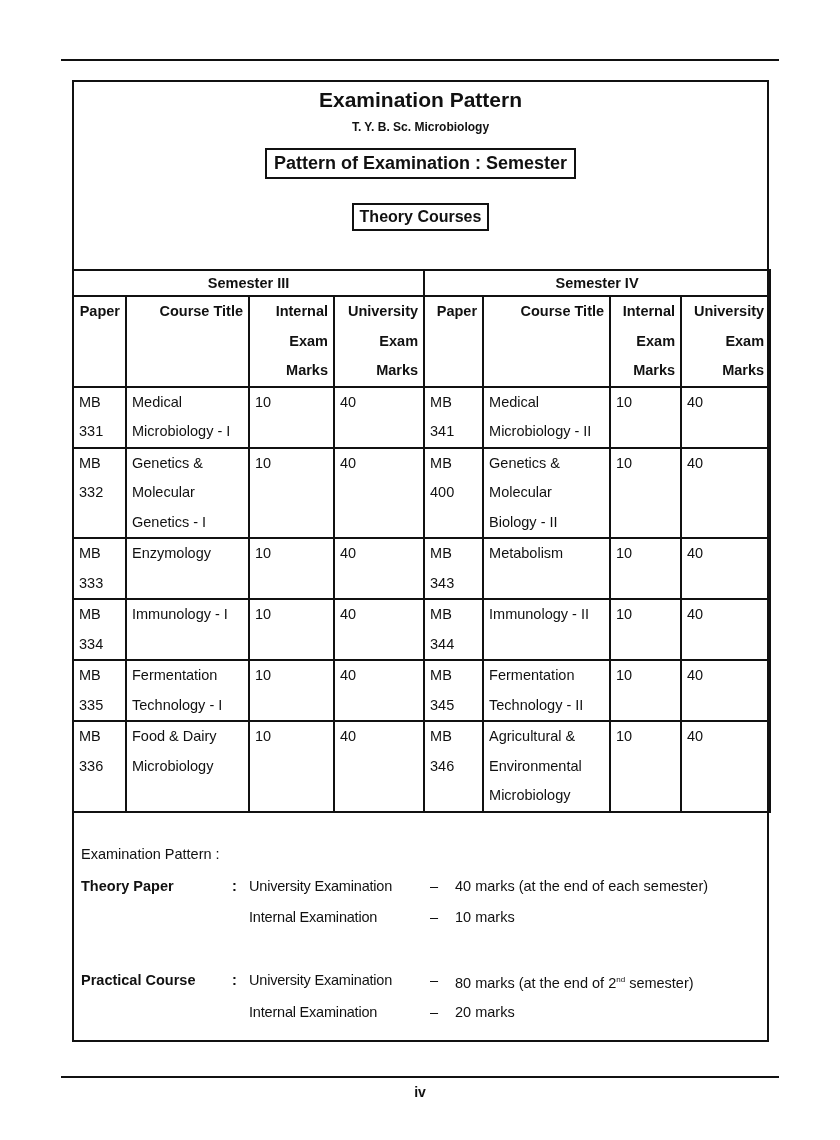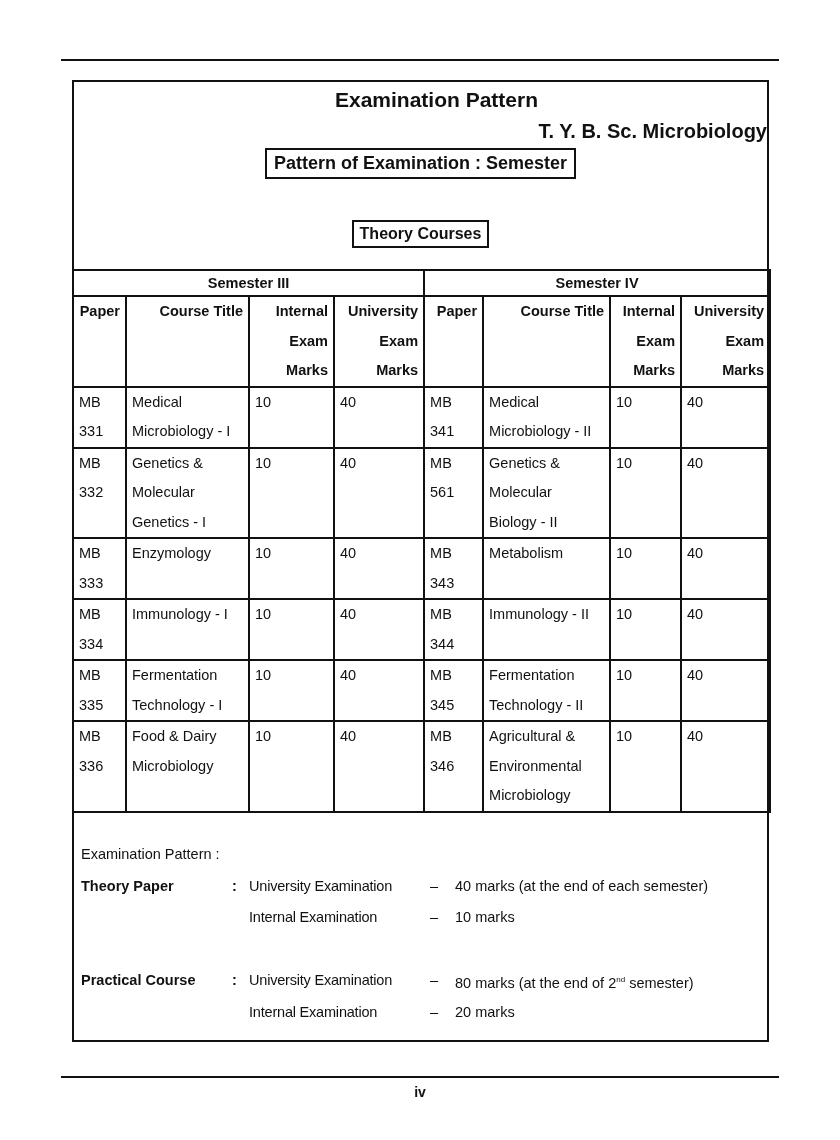--- a/index.html
+++ b/index.html
@@ -5,27 +5,27 @@
     * { box-sizing: border-box; margin: 0; padding: 0; }
     html, body { width: 840px; height: 1140px; background: #ffffff; }
     body { position: relative; font-family: "Liberation Sans", sans-serif; color: #111; }
     .rule { position: absolute; left: 61px; width: 718px; height: 2px; background: #111; }
     .rule.top { top: 59px; }
     .rule.bottom { top: 1076px; }
     .page-no { position: absolute; top: 1084px; left: 0; width: 840px; text-align: center; font-weight: bold; font-size: 14px; }
 
     .frame { position: absolute; left: 72px; top: 80px; width: 697px; height: 962px; border: 2px solid #111; }
 
-    .title { position: absolute; top: 6px; left: 16px; width: 100%; text-align: center; font-weight: bold; font-size: 21px; }
-    .subtitle { position: absolute; top: 38px; left: 0; width: 100%; text-align: right; font-weight: bold; font-size: 20px; }
+    .title { position: absolute; top: 6px; left: 0; width: 100%; text-align: center; font-weight: bold; font-size: 21px; }
+    .subtitle { position: absolute; top: 38px; left: 0; width: 100%; text-align: center; font-weight: bold; font-size: 12px; }
     .boxed-wrap { position: absolute; left: 0; width: 100%; text-align: center; }
     .boxed { display: inline-block; border: 2px solid #111; font-weight: bold; }
     .b1 { top: 66px; }
     .b1 .boxed { font-size: 18px; padding: 3px 7px; }
-    .b2 { top: 121px; margin-top: 17px; }
+    .b2 { top: 121px; }
     .b2 .boxed { font-size: 16px; padding: 3px 6px; }
 
     table.courses { position: absolute; left: -2px; top: 179px; width: 697px; border-collapse: collapse; table-layout: fixed; font-size: 14.5px; margin-top: 8px; }
     table.courses td, table.courses th { border: 2px solid #111; vertical-align: top; text-align: left; padding: 0 5px; line-height: 29.5px; font-weight: normal; }
     table.courses th { font-weight: bold; text-align: right; }
     table.courses th.sem { text-align: center; line-height: 24px; }
     table.courses .ln { display: block; }
 
     .pattern { position: absolute; left: 7px; top: 762px; font-size: 14.5px; }
     .pattern .head { font-weight: normal; margin-bottom: 16px; line-height: 20px; }
@@ -125,21 +125,21 @@
           </td>
           <td>
             <span class="ln">Genetics &amp;</span>
             <span class="ln">Molecular</span>
             <span class="ln">Genetics - I</span>
           </td>
           <td>10</td>
           <td>40</td>
           <td>
             <span class="ln">MB</span>
-            <span class="ln">561</span>
+            <span class="ln">400</span>
           </td>
           <td>
             <span class="ln">Genetics &amp;</span>
             <span class="ln">Molecular</span>
             <span class="ln">Biology - II</span>
           </td>
           <td>10</td>
           <td>40</td>
         </tr>
         <tr>

